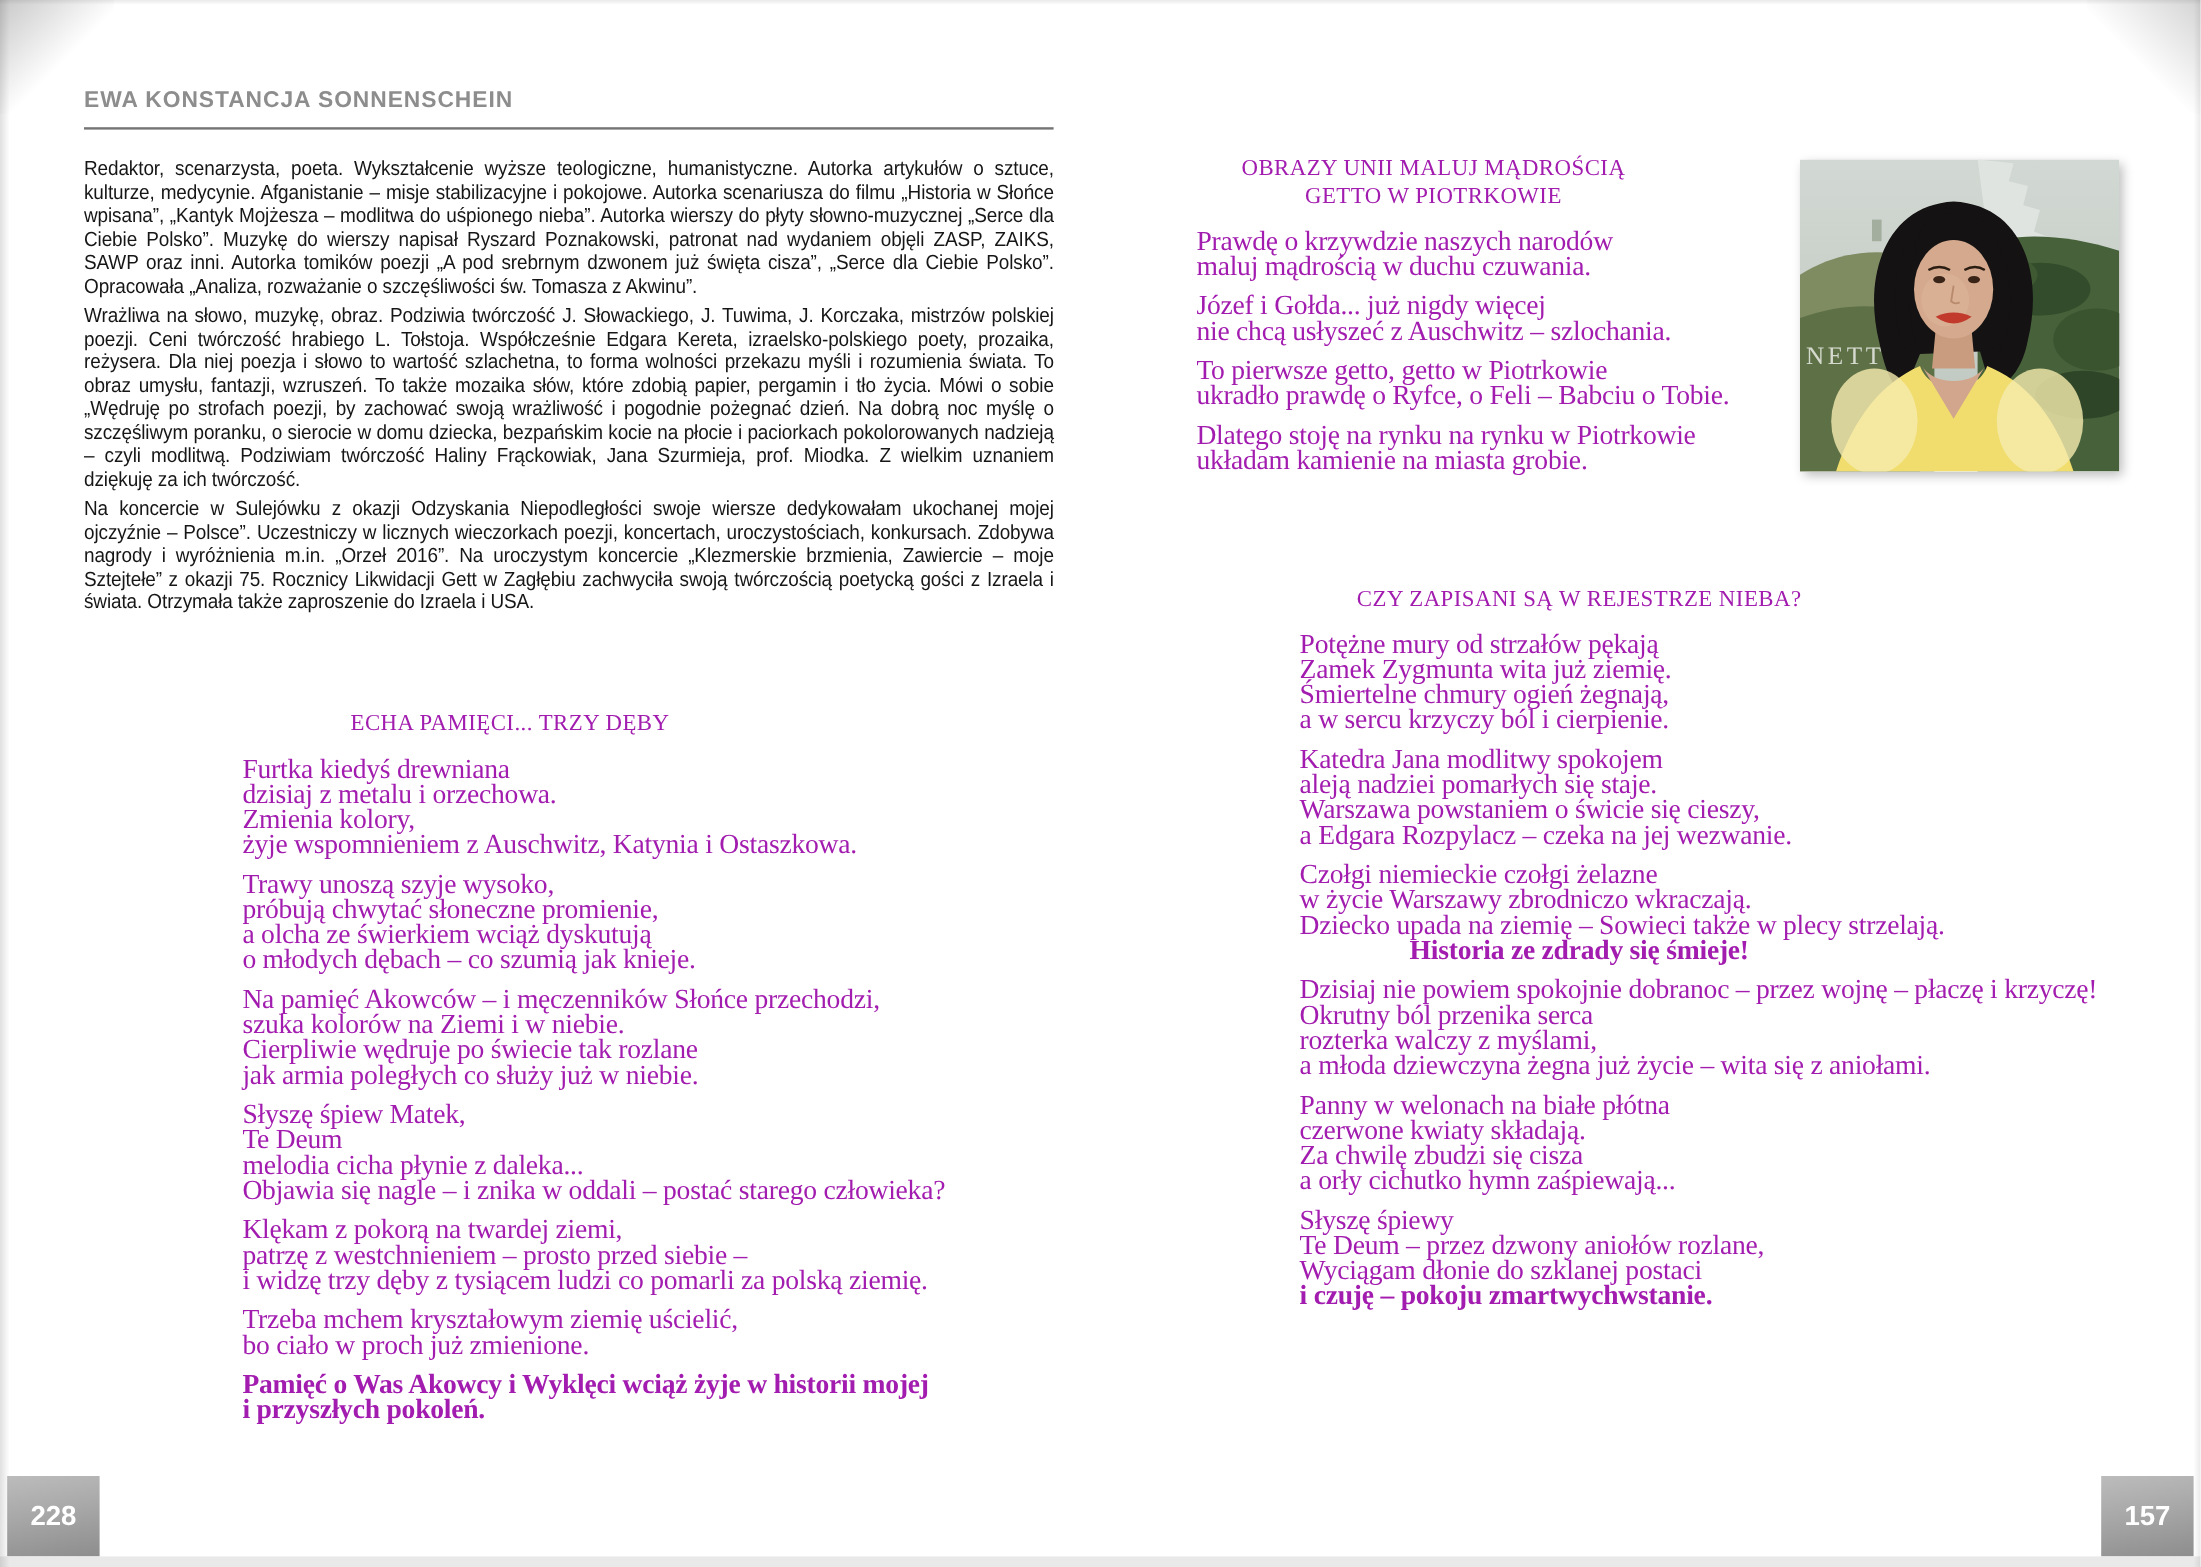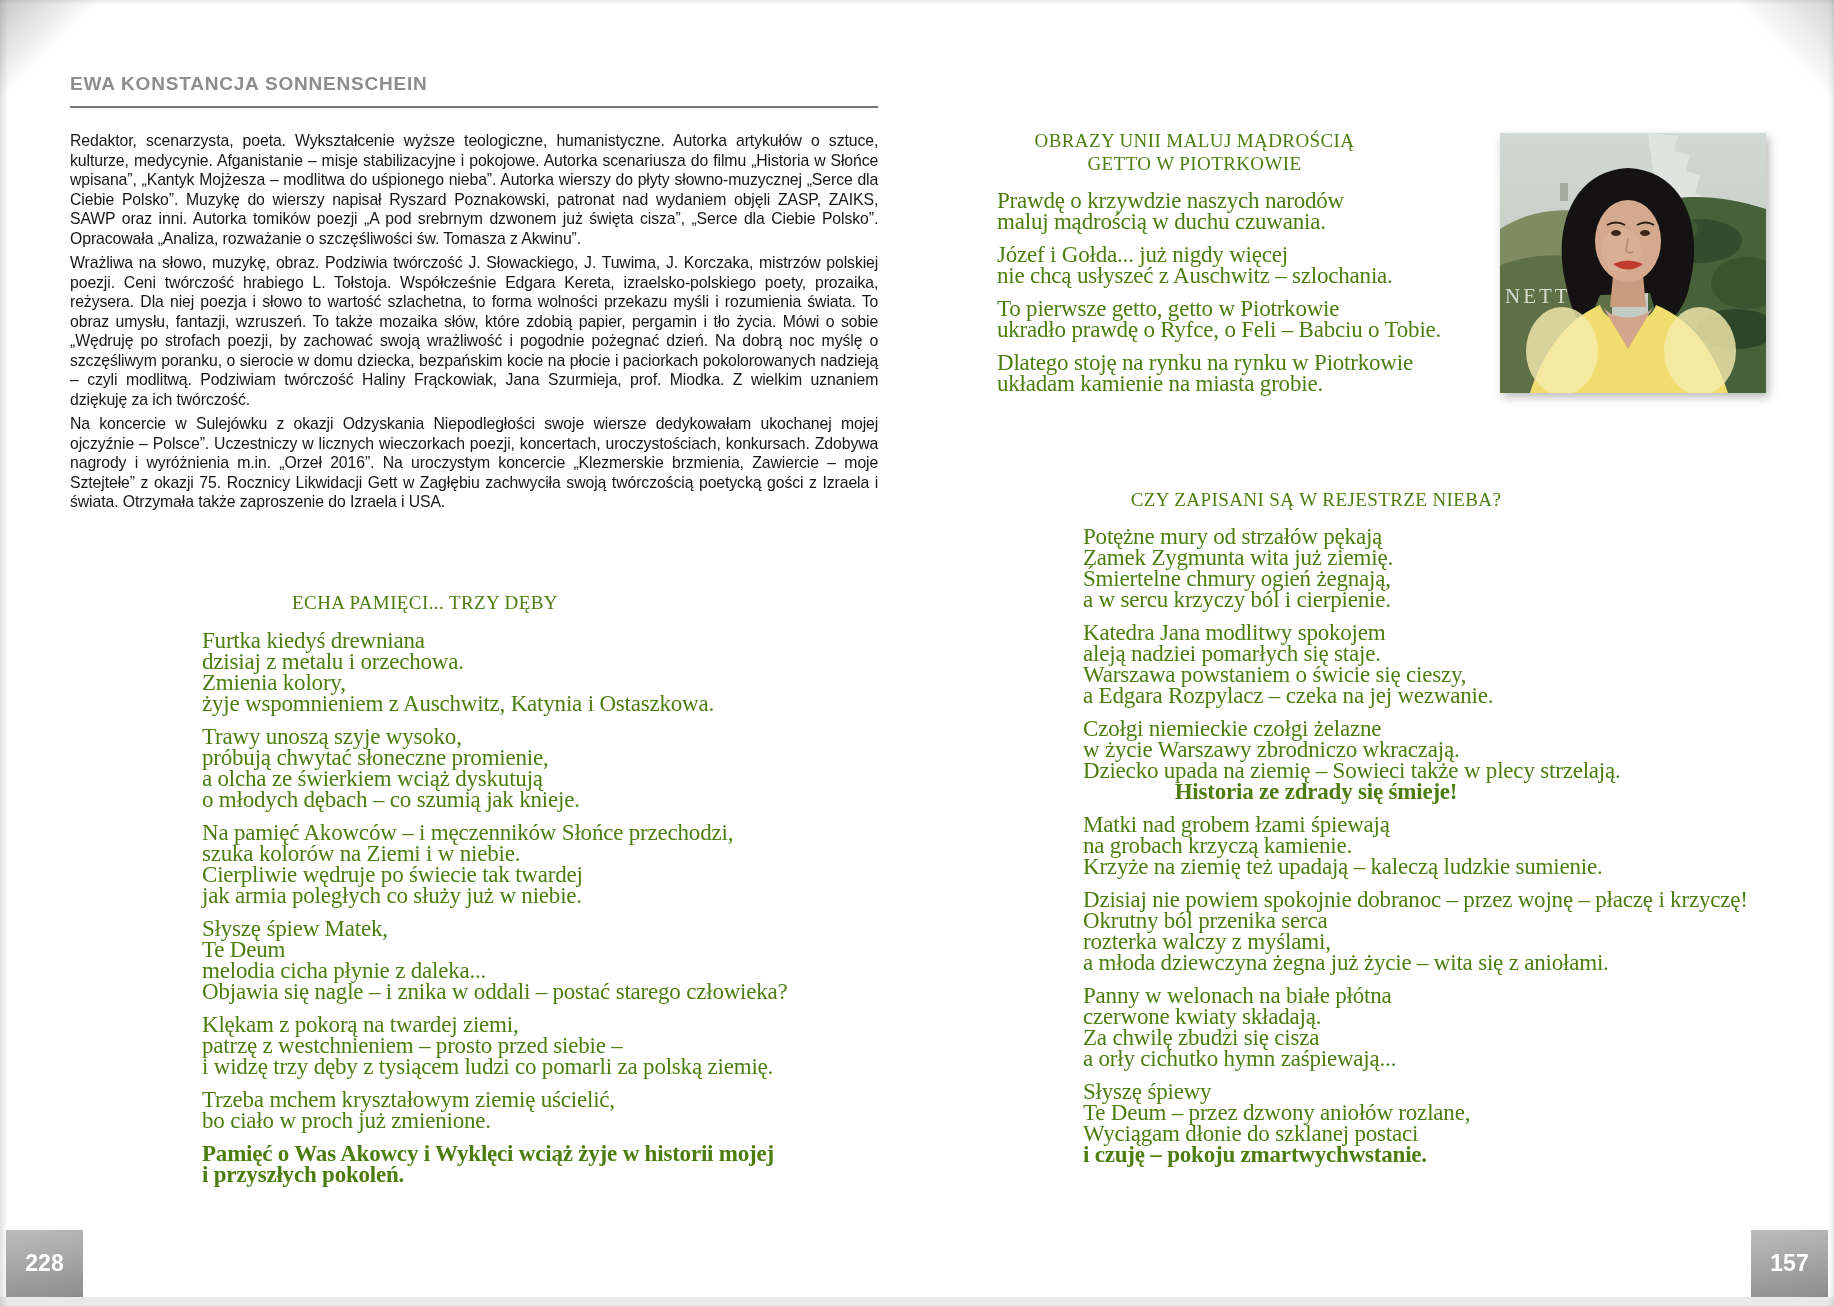--- a/index.html
+++ b/index.html
@@ -18,21 +18,21 @@
     border-top:2px solid #757575;
   }
   .bio{
     position:absolute;left:70px;top:131px;width:870px;
     transform:scaleX(.929);transform-origin:0 0;
     font:17px/19.5px "Liberation Sans",sans-serif;
     letter-spacing:-.1px;color:#161616;text-align:justify;
   }
   .bio-p{margin:0 0 5px 0;}
   
-  .poem{position:absolute;font-family:"Liberation Serif","DejaVu Serif",serif;color:#4d7c0f;}
+  .poem{position:absolute;font-family:"Liberation Serif","DejaVu Serif",serif;color:#a21caf;}
   .poem-title{
     font-size:19px;line-height:24px;letter-spacing:.4px;
     text-align:center;margin:0 0 15px 0;font-family:inherit;
   }
   .poem-title .tline{line-height:23px;}
   .pline{font-size:23px;line-height:21px;letter-spacing:-.2px;white-space:nowrap;}
   .pline.bold{font-weight:bold;}
   .pline.center{text-align:center;white-space:normal;}
   .stanza{margin:0 0 12px 0;}
   .poem-left{left:202px;top:591px;width:446px;}
@@ -96,21 +96,21 @@
           </div>
           <div class="stanza">
             <div class="pline">Trawy unoszą szyje wysoko,</div>
             <div class="pline">próbują chwytać słoneczne promienie,</div>
             <div class="pline">a olcha ze świerkiem wciąż dyskutują</div>
             <div class="pline">o młodych dębach – co szumią jak knieje.</div>
           </div>
           <div class="stanza">
             <div class="pline">Na pamięć Akowców – i męczenników Słońce przechodzi,</div>
             <div class="pline">szuka kolorów na Ziemi i w niebie.</div>
-            <div class="pline">Cierpliwie wędruje po świecie tak twardej</div>
+            <div class="pline">Cierpliwie wędruje po świecie tak rozlane</div>
             <div class="pline">jak armia poległych co służy już w niebie.</div>
           </div>
           <div class="stanza">
             <div class="pline">Słyszę śpiew Matek,</div>
             <div class="pline">Te Deum</div>
             <div class="pline">melodia cicha płynie z daleka...</div>
             <div class="pline">Objawia się nagle – i znika w oddali – postać starego człowieka?</div>
           </div>
           <div class="stanza">
             <div class="pline">Klękam z pokorą na twardej ziemi,</div>
@@ -230,25 +230,20 @@
             <div class="pline">Warszawa powstaniem o świcie się cieszy,</div>
             <div class="pline">a Edgara Rozpylacz – czeka na jej wezwanie.</div>
           </div>
           <div class="stanza">
             <div class="pline">Czołgi niemieckie czołgi żelazne</div>
             <div class="pline">w życie Warszawy zbrodniczo wkraczają.</div>
             <div class="pline">Dziecko upada na ziemię – Sowieci także w plecy strzelają.</div>
             <div class="pline bold center">Historia ze zdrady się śmieje!</div>
           </div>
           <div class="stanza">
-            <div class="pline">Matki nad grobem łzami śpiewają</div>
-            <div class="pline">na grobach krzyczą kamienie.</div>
-            <div class="pline">Krzyże na ziemię też upadają – kaleczą ludzkie sumienie.</div>
-          </div>
-          <div class="stanza">
             <div class="pline">Dzisiaj nie powiem spokojnie dobranoc – przez wojnę – płaczę i krzyczę!</div>
             <div class="pline">Okrutny ból przenika serca</div>
             <div class="pline">rozterka walczy z myślami,</div>
             <div class="pline">a młoda dziewczyna żegna już życie – wita się z aniołami.</div>
           </div>
           <div class="stanza">
             <div class="pline">Panny w welonach na białe płótna</div>
             <div class="pline">czerwone kwiaty składają.</div>
             <div class="pline">Za chwilę zbudzi się cisza</div>
             <div class="pline">a orły cichutko hymn zaśpiewają...</div>

